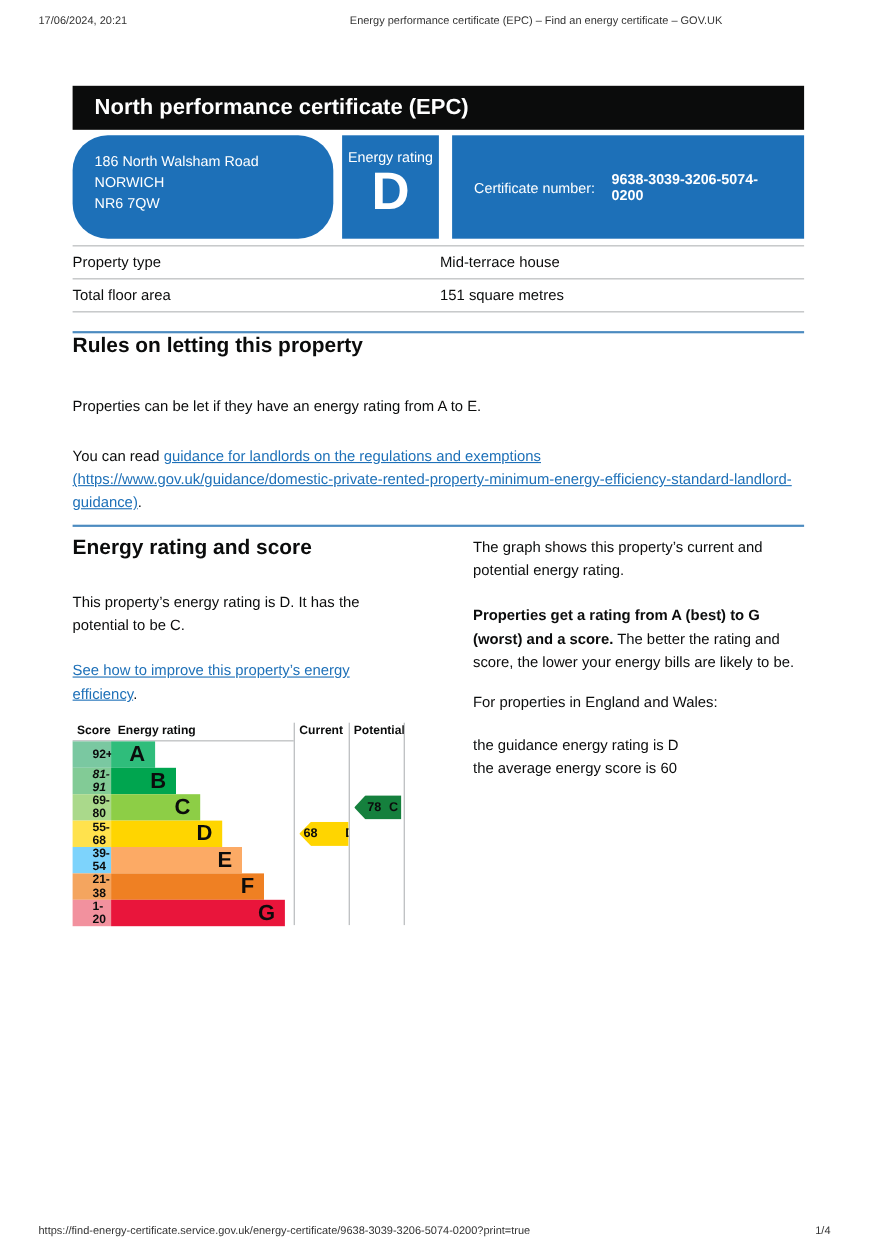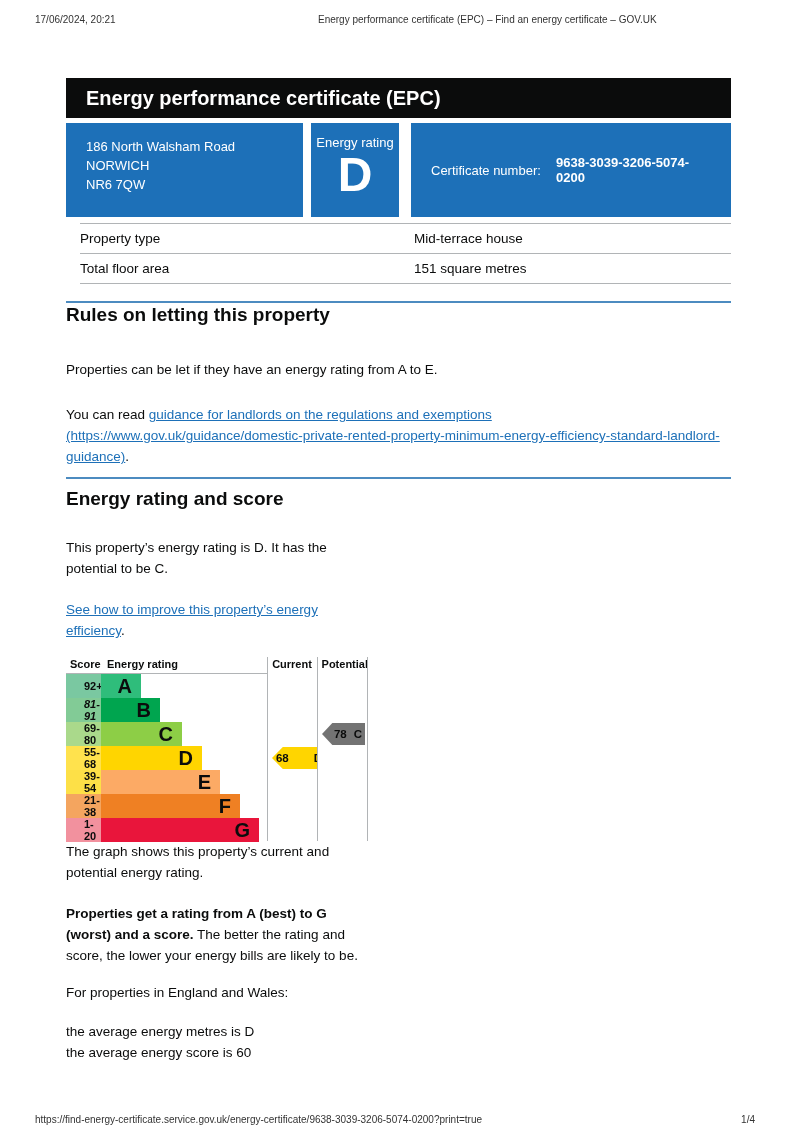--- a/index.html
+++ b/index.html
@@ -17,47 +17,47 @@
 
   .content { position:absolute; top:78px; left:66px; width:665px; }
 
   
   .banner { background:#0b0c0c; color:#fff; font-weight:bold; font-size:20px;
             padding:9px 20px 10px; height:40px; }
 
   
   .box-row { display:flex; margin-top:5px; height:94px; }
   .blue { background:#1d70b8; color:#fff; }
-  .address-box { width:237px; padding:14px 20px; font-size:13px; line-height:19px; margin-right:8px; }
+  .address-box { width:237px; padding:14px 20px; font-size:13px; line-height:19px; margin-right:8px;border-radius:32px; }
   .rating-box { width:88px; margin-right:12px; text-align:center; padding-top:12px; font-size:13px; }
   .rating-letter { font-size:48px; font-weight:bold; line-height:50px; }
   .validity-col { flex:1; display:flex; flex-direction:column; }
   .v-row { flex:1; display:flex; align-items:center; padding:0 20px; font-size:13px; }
   .v-row + .v-row { margin-top:5px; }
   .v-label { width:125px; flex:none; }
   .v-value { font-weight:bold; }
 
   
-  .ptable { margin-top:6px; border-top:1px solid #b1b4b6; font-size:13.5px;margin-left:14px; }
+  .ptable { margin-top:6px; border-top:1px solid #b1b4b6; font-size:13.5px; }
   .ptable-row { display:flex; align-items:center; height:30px; border-bottom:1px solid #b1b4b6; }
   .ptable-label { width:334px; flex:none; }
 
   .blue-rule { border:none; border-top:2px solid #4c8bc0; height:0; }
   .rule-1 { margin-top:17px; }
   .rule-2 { margin-top:10px; }
 
   h2 { font-size:19px; line-height:24px; font-weight:bold; }
   .h2-rules { }
   p, .bodytext { font-size:13.5px; line-height:21px; }
   .p-let { margin-top:32px; }
   .p-read { margin-top:24px; overflow-wrap:anywhere; }
   a.govuk-link { color:#1d70b8; text-decoration:underline; cursor:pointer; overflow-wrap:anywhere; }
 
   
-  .two-col { display:flex; margin-top:8px;flex-direction:column; }
+  .two-col { display:flex; margin-top:8px; }
   .col-left { width:364px; flex:none; }
   .col-left p { max-width:312px; }
   .col-right { width:301px; flex:none; }
   .p-rating { margin-top:26px; }
   .p-improve { margin-top:20px; }
   .p-graphshows { margin-top:0; }
   .p-properties-get { margin-top:20px; }
   .p-engwales { margin-top:16px; }
   .avg-lines { margin-top:18px; }
 
@@ -88,21 +88,21 @@
 
 <div class="page">
 
   <div class="print-header">
     <span class="ph-datetime">17/06/2024, 20:21</span>
     <span class="ph-title">Energy performance certificate (EPC) – Find an energy certificate – GOV.UK</span>
   </div>
 
   <div class="content">
 
-    <div class="banner">Energy performance certificate (EPC)</div>
+    <div class="banner">North performance certificate (EPC)</div>
 
     <div class="box-row">
       <div class="blue address-box">
         <div>186 North Walsham Road</div>
         <div>NORWICH</div>
         <div>NR6 7QW</div>
       </div>
       <div class="blue rating-box">
         <div>Energy rating</div>
         <div class="rating-letter">D</div>
@@ -169,21 +169,21 @@
                   <span class="band-letter">C</span>
                 </span>
             </div>
             <div class="band-row">
               <span class="score-cell" style="background: rgb(255, 226, 77);">55-68</span>
               <span class="band-bar" style="background: rgb(255, 213, 0); width: 101px;">
                   <span class="band-letter">D</span>
                 </span>
             </div>
             <div class="band-row">
-              <span class="score-cell" style="background: #fde047;">39-54</span>
+              <span class="score-cell" style="background: #7dd3fc;">39-54</span>
               <span class="band-bar" style="background: rgb(252, 170, 101); width: 119px;">
                   <span class="band-letter">E</span>
                 </span>
             </div>
             <div class="band-row">
               <span class="score-cell" style="background: rgb(244, 165, 95);">21-38</span>
               <span class="band-bar" style="background: rgb(239, 128, 35); width: 139px;">
                   <span class="band-letter">F</span>
                 </span>
             </div>
@@ -192,33 +192,33 @@
               <span class="band-bar" style="background: rgb(233, 21, 59); width: 158px;">
                   <span class="band-letter">G</span>
                 </span>
             </div>
           </div>
 
           <div class="arrow current-arrow" style="background: rgb(255, 213, 0); gap: 25px;">
             <span>68</span>
               <span>D</span>
           </div>
-          <div class="arrow potential-arrow" style="background: #737373;">
+          <div class="arrow potential-arrow" style="background: #15803d;">
             <span>78</span>
               <span>C</span>
           </div>
         </div>
       </div>
 
       <div class="col-right bodytext">
         <p class="p-graphshows">The graph shows this property’s current and potential energy rating.</p>
         <p class="p-properties-get"><b>Properties get a rating from A (best) to G (worst) and a score.</b><span> The better the rating and score, the lower your energy bills are likely to be.</span></p>
         <p class="p-engwales">For properties in England and Wales:</p>
         <div class="avg-lines">
-          <div>the average energy metres is D</div>
+          <div>the guidance energy rating is D</div>
           <div>the average energy score is 60</div>
         </div>
       </div>
     </div>
 
   </div>
 
   <div class="print-footer">
     <span>https://find-energy-certificate.service.gov.uk/energy-certificate/9638-3039-3206-5074-0200?print=true</span>
     <span>1/4</span>

